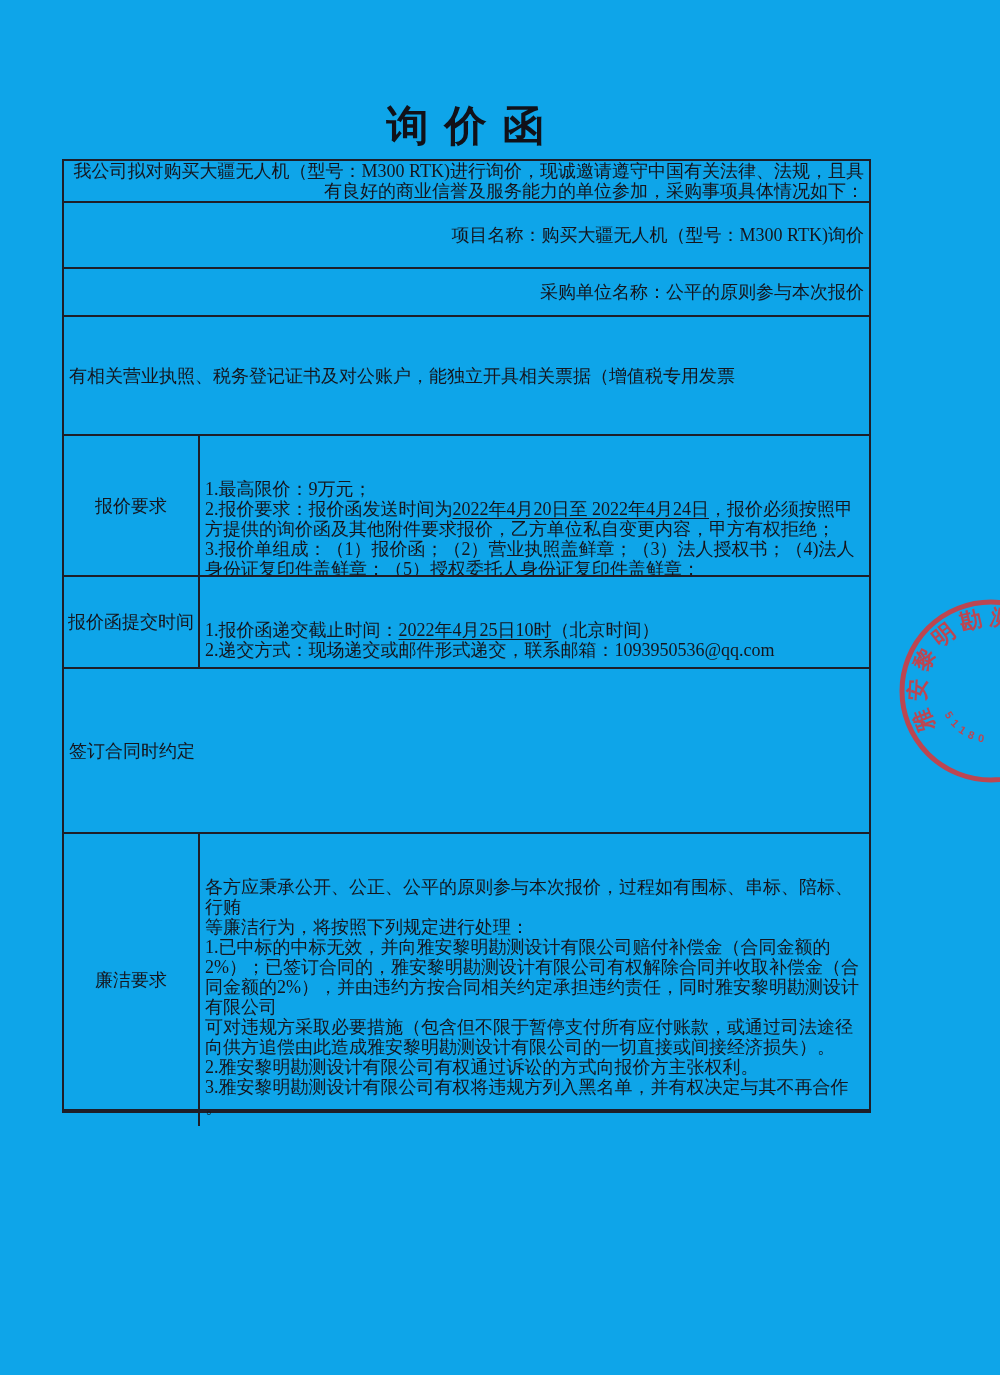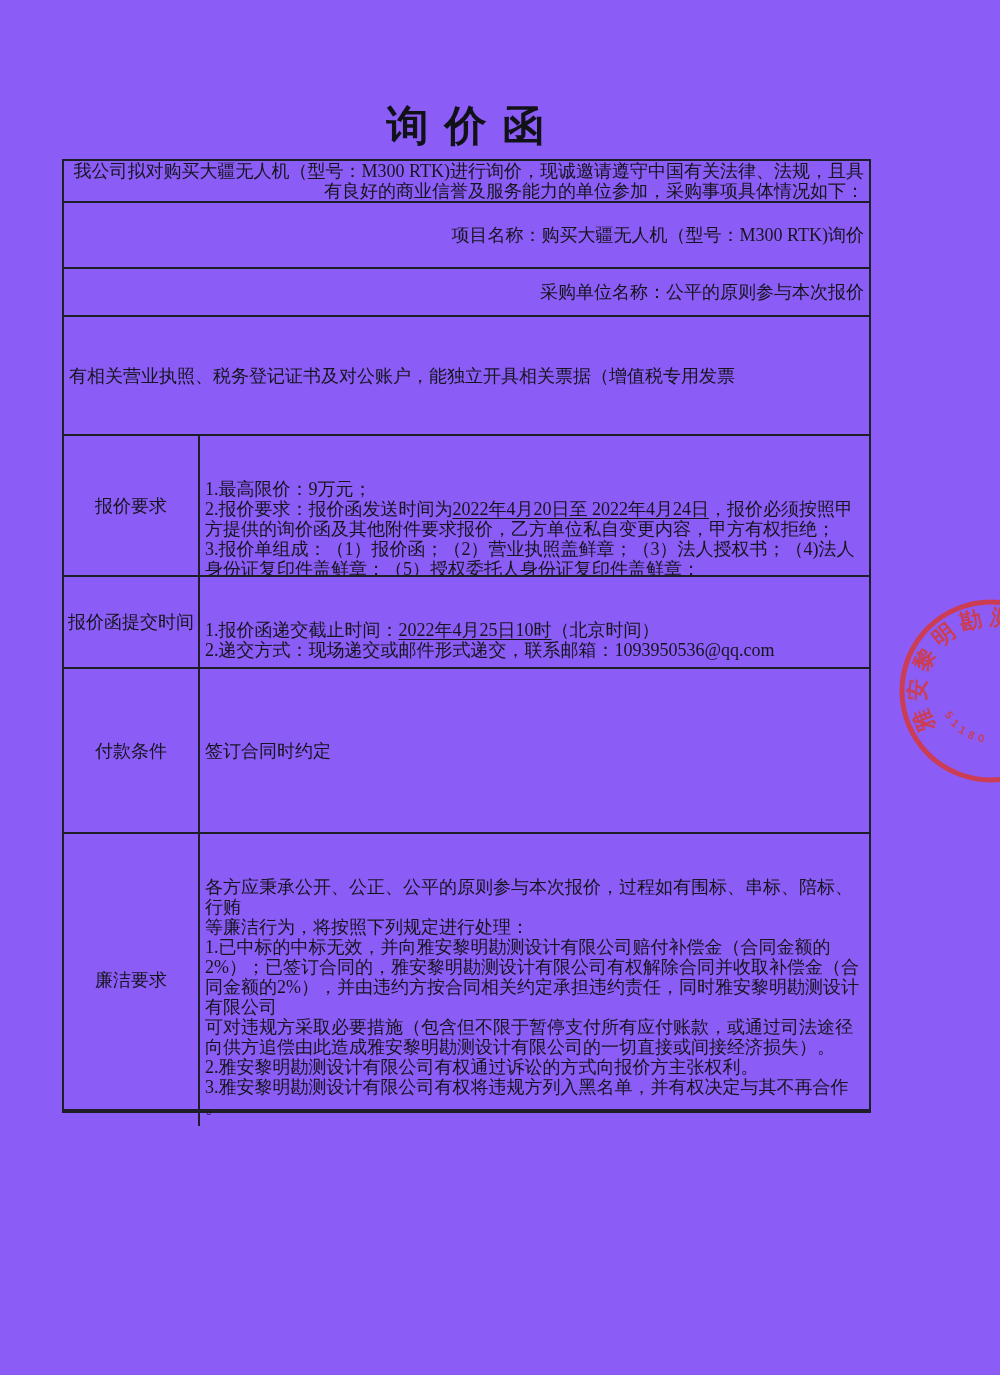--- a/index.html
+++ b/index.html
@@ -5,21 +5,21 @@
   html, body { margin: 0; padding: 0; }
   body {
     width: 1000px; height: 1375px;
     background: #ffffff;
     font-family: "Liberation Serif", "DejaVu Serif", serif;
     color: #15151d;
   }
   .page {
     position: relative;
     width: 1000px; height: 1375px;
-    background: #8b5cf6;
+    background: #0ea5e9;
     overflow: hidden;
   }
   .doc-title {
     position: absolute;
     top: 98px; left: 62px; width: 807px;
     text-align: center;
     font-size: 42px;
     font-weight: 700;
     letter-spacing: 16px;
     text-indent: 16px;
@@ -149,21 +149,20 @@
       <div class="cell-label">报价函提交时间</div>
       <div class="cell-content">
         <div class="lines"><span>1.报价函递交截止时间：</span><span class="u">2022年4月25日10时</span><span>（北京时间）</span>
 <span>2.递交方式：现场递交或邮件形式递交，联系邮箱：1093950536@qq.com</span>
 
 </div>
       </div>
     </div>
 
     <div class="trow r7">
-      <div class="cell-label">付款条件</div>
       <div class="cell-content vc">
         <div class="lines"><span>签订合同时约定</span></div>
       </div>
     </div>
 
     <div class="trow r8">
       <div class="cell-label">廉洁要求</div>
       <div class="cell-content">
         <div class="lines"><span>各方应秉承公开、公正、公平的原则参与本次报价，过程如有围标、串标、陪标、</span>
 <span>行贿</span>

